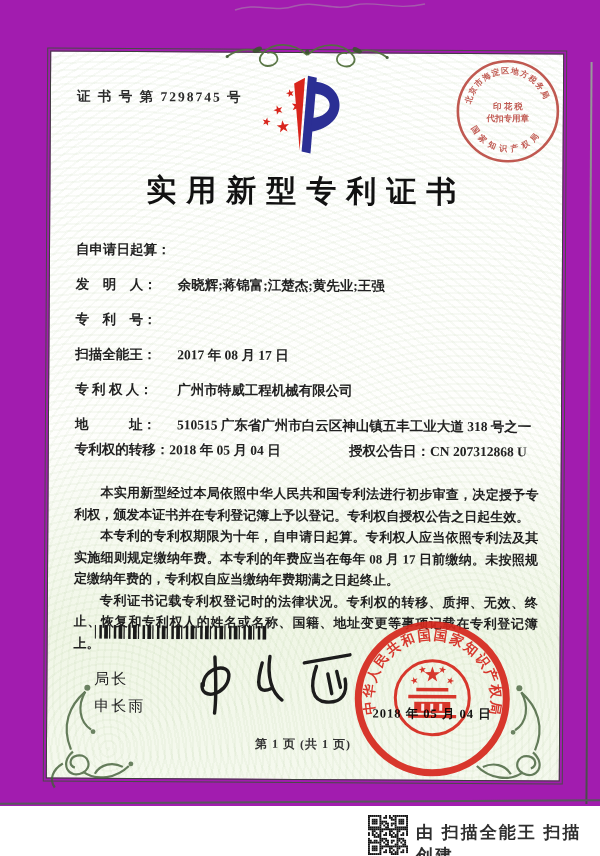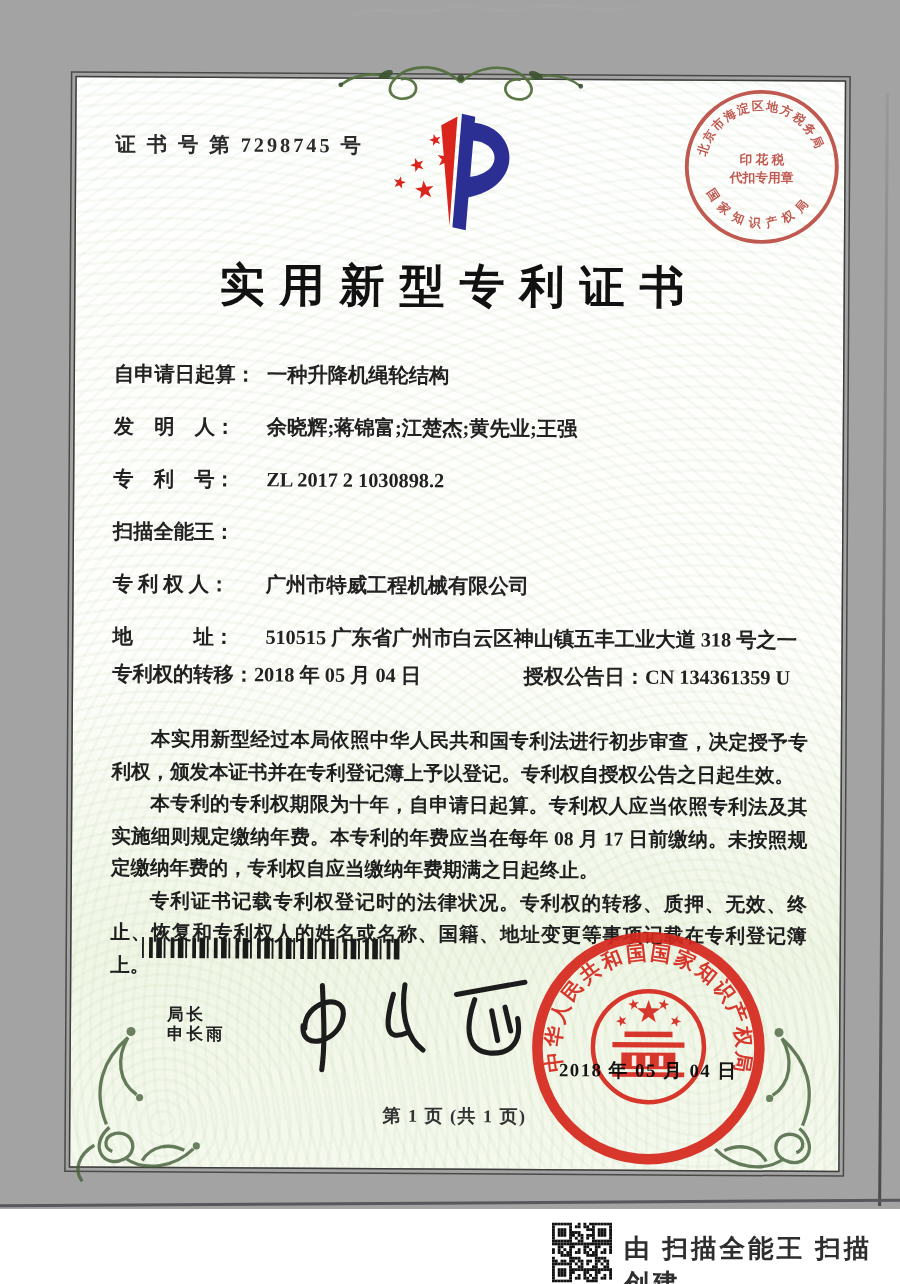--- a/index.html
+++ b/index.html
@@ -1,17 +1,17 @@
 <!DOCTYPE html>
 <html><head>
 <meta charset="utf-8">
 <style>
   html,body{margin:0;padding:0;}
   body{width:600px;height:856px;background:#f4f4f2;font-family:"Liberation Serif","DejaVu Serif",serif;}
-  .scan{position:relative;width:600px;height:856px;background:#a3a3a3;overflow:hidden;}
+  .scan{position:relative;width:600px;height:856px;background:#a21caf;overflow:hidden;}
   .paper-edge-right{position:absolute;left:588px;top:62px;width:2px;height:742px;background:linear-gradient(#9a9a9a,#4a4a4a);transform:rotate(0.4deg);}
   .paper-edge-bottom{position:absolute;left:-4px;top:801px;width:610px;height:2px;background:#57575c;transform:rotate(-0.35deg);}
   .scribble{position:absolute;left:230px;top:0;opacity:.45;}
 
   .frame{position:absolute;left:48px;top:52px;width:512px;height:726px;
     border:1.6px solid #3e3e3c;outline:1px solid #4a4a48;outline-offset:2px;
     transform:rotate(0.35deg);transform-origin:50% 50%;
     background:
       repeating-radial-gradient(circle at 12% 96%, rgba(116,162,84,.055) 0 2px, rgba(0,0,0,0) 2px 7px),
       repeating-radial-gradient(circle at 82% 88%, rgba(116,162,84,.05) 0 2px, rgba(0,0,0,0) 2px 7px),
@@ -30,22 +30,22 @@
   .field-label{flex:0 0 102px;white-space:nowrap;}
   .field-value{max-width:356px;}
   .row-address{margin-bottom:6px;}
   .grant-row{display:flex;line-height:19px;justify-content:space-between;padding-right:14px;}
   .grant-pair{white-space:nowrap;}
 
   .body-paras{position:absolute;left:26px;right:22px;top:430px;font-size:13px;line-height:21.5px;color:#1f1f1f;text-align:justify;font-weight:600;}
   .body-paras p{margin:0;text-indent:2em;}
 
   .barcode{position:absolute;left:47px;top:573px;}
-  .signatory{position:absolute;left:64px;top:620px;font-size:11px;font-weight:700;color:#222;letter-spacing:2px;line-height:1;}
-  .signatory .name{margin-top:2px;}
+  .signatory{position:absolute;left:47px;top:620px;font-size:15px;font-weight:400;color:#222;letter-spacing:2px;line-height:1;}
+  .signatory .name{margin-top:12px;}
   .signature{position:absolute;left:118px;top:590px;}
 
   .seal-date{position:absolute;left:300px;top:652px;width:170px;text-align:center;font-size:12.5px;font-weight:700;color:#151515;z-index:5;mix-blend-mode:multiply;letter-spacing:1px;}
   .red-seal{position:absolute;left:300px;top:560px;z-index:4;}
   .page-no{position:absolute;left:0;bottom:26px;width:100%;text-align:center;font-size:12px;font-weight:600;color:#333;letter-spacing:1px;}
 
   .footer{position:absolute;left:0;top:806px;width:600px;height:50px;background:#ffffff;}
   .qr{position:absolute;left:368px;top:9px;}
   .credit{position:absolute;left:416px;top:15px;font-family:"Liberation Sans","DejaVu Sans",sans-serif;font-size:17px;font-weight:700;color:#2e2e2e;letter-spacing:2px;}
 
@@ -138,44 +138,43 @@
         <text class="stamp-text" x="55" y="53" font-size="8.5" text-anchor="middle">印 花 税</text>
         <text class="stamp-text" x="55" y="65" font-size="8.5" text-anchor="middle">代扣专用章</text>
       </g>
     </svg>
 
     <div class="title">实用新型专利证书</div>
 
     <div class="fields">
       <div class="field-row">
         <span class="field-label">自申请日起算：</span>
-        <span class="field-value">一种升降机绳轮结构</span>
       </div>
       <div class="field-row">
         <span class="field-label">发　明　人：</span>
         <span class="field-value">余晓辉;蒋锦富;江楚杰;黄先业;王强</span>
       </div>
       <div class="field-row">
         <span class="field-label">专　利　号：</span>
-        <span class="field-value">ZL 2017 2 1030898.2</span>
       </div>
       <div class="field-row">
         <span class="field-label">扫描全能王：</span>
+        <span class="field-value">2017 年 08 月 17 日</span>
       </div>
       <div class="field-row">
         <span class="field-label">专 利 权 人：</span>
         <span class="field-value">广州市特威工程机械有限公司</span>
       </div>
       <div class="field-row row-address">
         <span class="field-label">地　　　址：</span>
         <span class="field-value">510515 广东省广州市白云区神山镇五丰工业大道 318 号之一</span>
       </div>
       <div class="grant-row">
         <span class="grant-pair"><span>专利权的转移：</span><span>2018 年 05 月 04 日</span></span>
-        <span class="grant-pair"><span>授权公告日：</span><span>CN 134361359 U</span></span>
+        <span class="grant-pair"><span>授权公告日：</span><span>CN 207312868 U</span></span>
       </div>
     </div>
 
     <div class="body-paras">
       <p>本实用新型经过本局依照中华人民共和国专利法进行初步审查，决定授予专利权，颁发本证书并在专利登记簿上予以登记。专利权自授权公告之日起生效。</p>
       <p>本专利的专利权期限为十年，自申请日起算。专利权人应当依照专利法及其实施细则规定缴纳年费。本专利的年费应当在每年 08 月 17 日前缴纳。未按照规定缴纳年费的，专利权自应当缴纳年费期满之日起终止。</p>
       <p>专利证书记载专利权登记时的法律状况。专利权的转移、质押、无效、终止、恢复和专利权人的姓名或名称、国籍、地址变更等事项记载在专利登记簿上。</p>
     </div>
 
     <svg class="barcode" width="172" height="14" viewBox="0 0 172 14">

